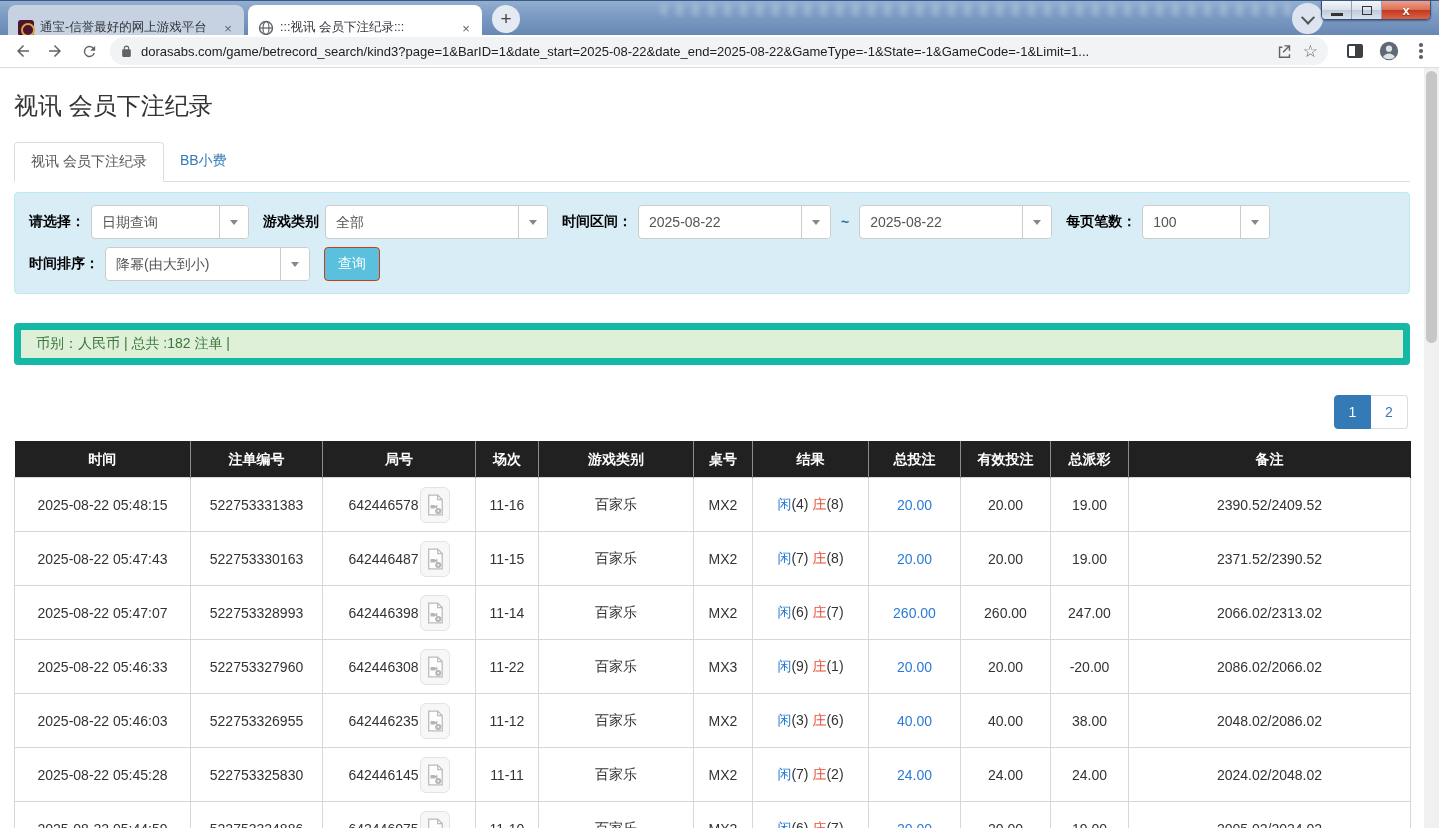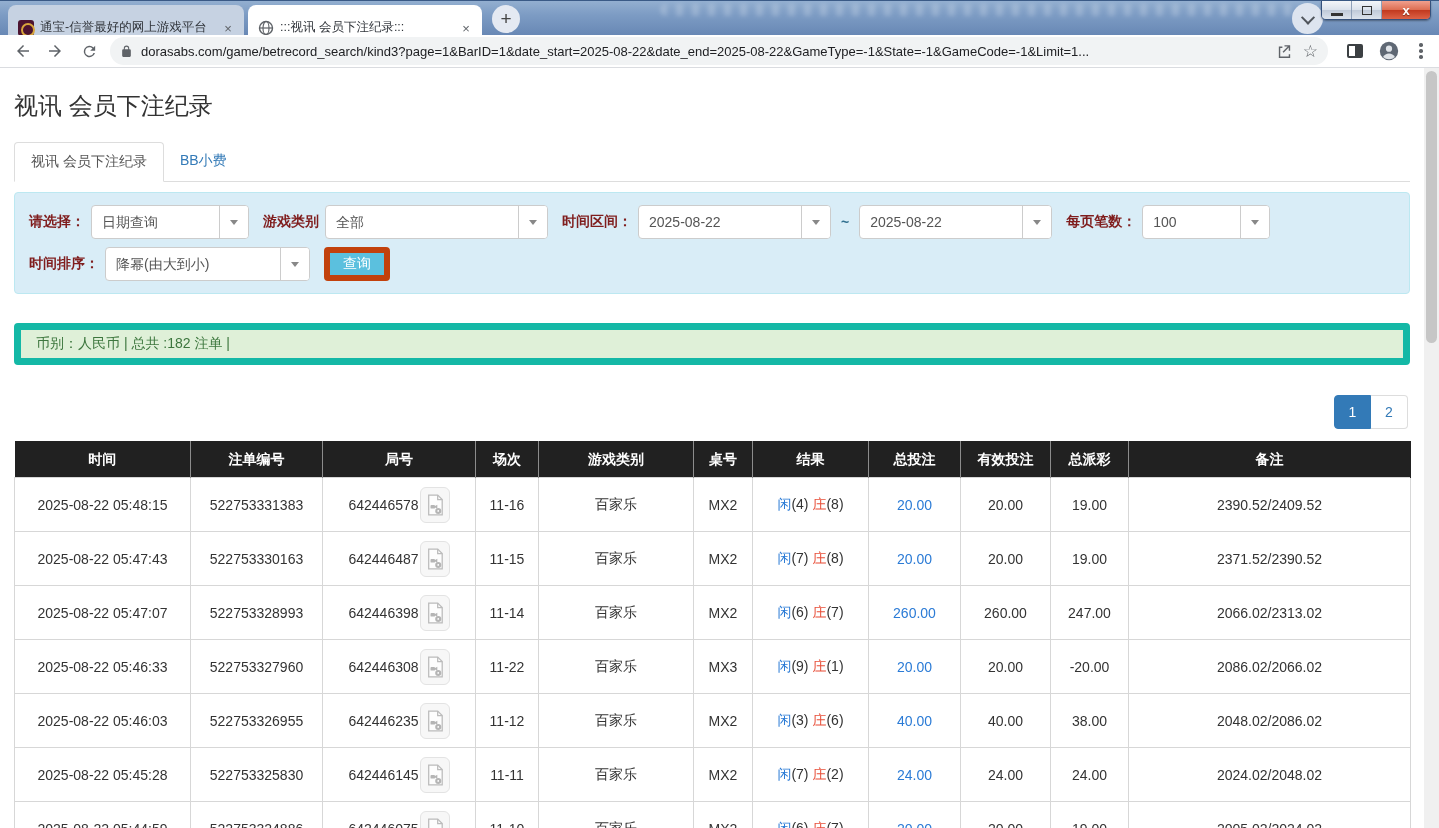--- a/index.html
+++ b/index.html
@@ -66,31 +66,31 @@
   .nav-tabs { display:flex; border-bottom:1px solid #ddd; margin-top:20px; }
   .nav-tab { font-size:14px; padding:10px 16px; margin-bottom:-1px; cursor:pointer; }
   .nav-tab.active { color:#555; background:#fff; border:1px solid #ddd; border-bottom-color:#fff;
     border-radius:4px 4px 0 0; }
   .nav-tab.link { color:#337ab7; }
 
   .filter-panel { margin-top:10px; background:#d9edf7; border:1px solid #bce8f1; border-radius:4px;
     padding:12px 14px 12px 14px; }
   .f-row { display:flex; align-items:center; }
   .f-row + .f-row { margin-top:8px; }
-  .f-label { font-size:14px; font-weight:bold; color:#7f1d1d; margin:0 6px 0 0; white-space:nowrap; }
+  .f-label { font-size:14px; font-weight:bold; color:#000000; margin:0 6px 0 0; white-space:nowrap; }
   .combo { display:inline-flex; align-items:stretch; height:34px; background:#fff; border:1px solid #ccc;
     border-radius:4px; overflow:hidden; margin-right:14px; }
   .combo .val { flex:1; font-size:14px; color:#555; line-height:32px; padding:0 10px; white-space:nowrap;
     overflow:hidden; }
   .combo .dd { width:29px; border-left:1px solid #ccc; display:flex; align-items:center;
     justify-content:center; background:#fff; }
   .caret { width:0; height:0; border-left:4px solid transparent; border-right:4px solid transparent;
     border-top:5px solid #888; }
   .tilde { font-size:14px; color:#31708f; font-weight:bold; margin:0 10px 0 -4px; }
-  .btn-search { height:34px; padding:0 13px; background:#5bc0de; border:6px solid #c2410c;
+  .btn-search { height:34px; padding:0 13px; background:#5bc0de; border:1px solid #c2410c;
     border-radius:4px; color:#fff; font-size:14px; cursor:pointer; }
 
   .summary-bar { margin-top:29px; background:#dff0d8; border:7px solid #14b8a6; border-radius:4px;
     height:42px; display:flex; align-items:center; justify-content:space-between; padding:0 15px;
     font-size:14px; }
   .summary-left { color:#3c763d; }
   .summary-right { color:#e8503a; }
 
   .pager-row { display:flex; justify-content:flex-end; margin-top:30px; padding-right:2px; }
   .pager { display:flex; }

